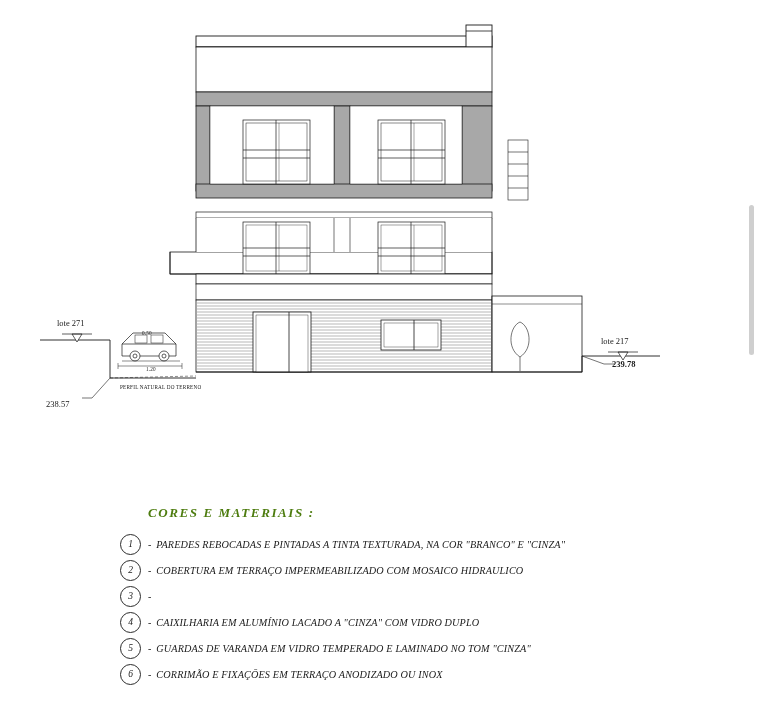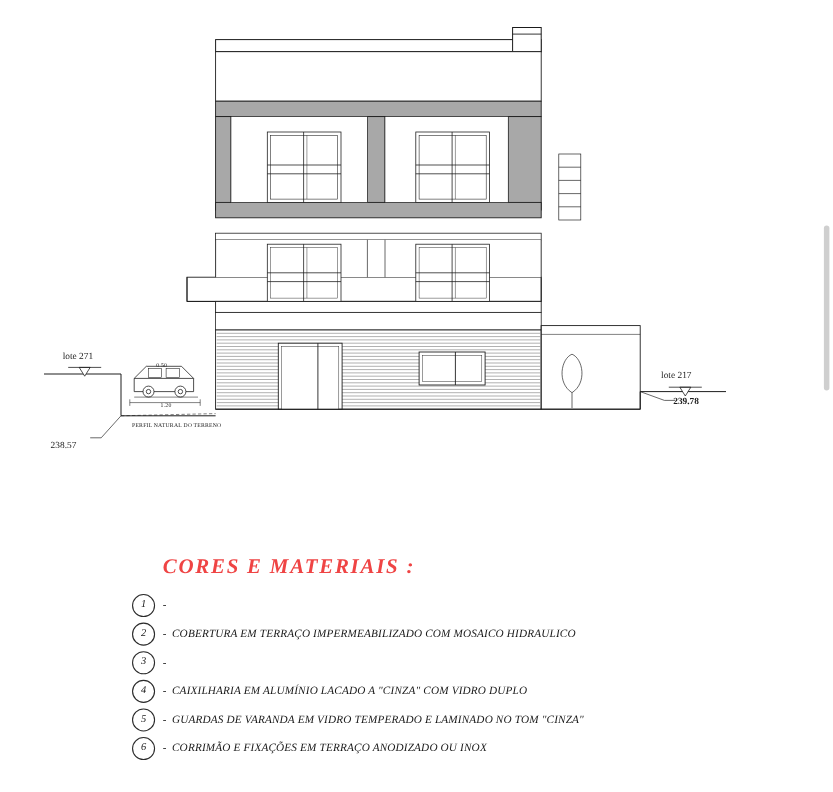--- a/index.html
+++ b/index.html
@@ -29,23 +29,23 @@
   .legend {
     position: absolute;
     left: 120px;
     top: 505px;
     width: 600px;
   }
   .legend-title {
     font-family: "Liberation Serif", serif;
     font-style: italic;
     font-weight: bold;
-    font-size: 19px;
+    font-size: 13px;
     letter-spacing: 1.6px;
-    color: #ef4444;
+    color: #4d7c0f;
     margin: 0 0 14px 28px;
   }
   .legend-row {
     display: flex;
     align-items: center;
     margin-bottom: 8px;
     height: 18px;
   }
   .legend-num {
     width: 19px;
@@ -305,20 +305,21 @@
   <div class="lbl small" style="left:120px; top:384px;">PERFIL NATURAL DO TERRENO</div>
   <div class="lbl small" style="left:142px; top:330px;">0.50</div>
   <div class="lbl small" style="left:146px; top:366px;">1.20</div>
 
   <div class="legend">
     <div class="legend-title">CORES  E  MATERIAIS :</div>
 
     <div class="legend-row">
       <div class="legend-num">1</div>
       <div class="legend-dash">-</div>
+      <div class="legend-text">PAREDES REBOCADAS E PINTADAS A TINTA TEXTURADA, NA COR "BRANCO" E "CINZA"</div>
     </div>
 
     <div class="legend-row">
       <div class="legend-num">2</div>
       <div class="legend-dash">-</div>
       <div class="legend-text">COBERTURA EM TERRAÇO IMPERMEABILIZADO COM MOSAICO HIDRAULICO</div>
     </div>
 
     <div class="legend-row">
       <div class="legend-num">3</div>

